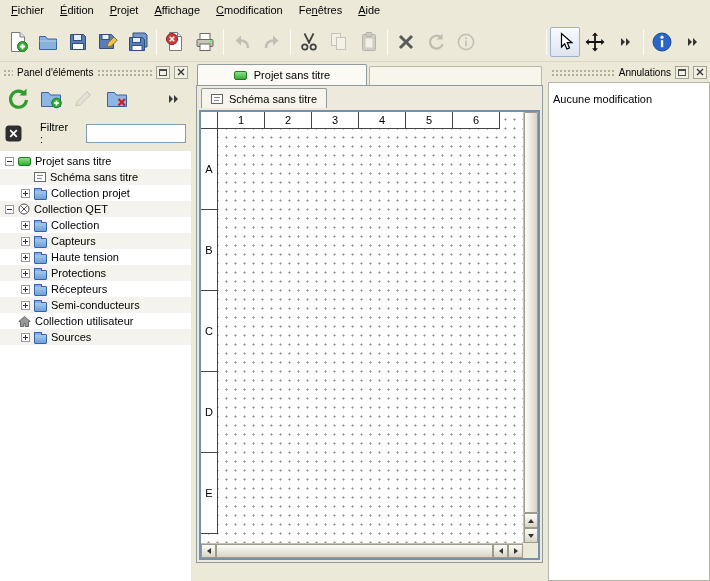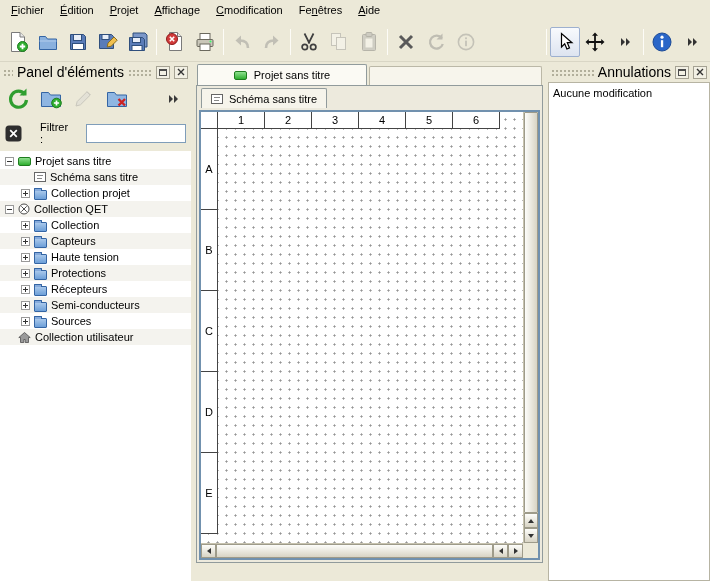--- a/index.html
+++ b/index.html
@@ -26,21 +26,21 @@
   
   .main{display:flex;height:519px}
   .splitter{width:4px;background:#ece9d8}
 
   
   .dock-title{height:16px;display:flex;align-items:center;gap:4px;padding:0 3px;margin-top:2px}
   .grip{height:8px;background-image:radial-gradient(#b2af9b 1px,transparent 1.15px);
     background-size:4px 4px;background-position:0 1px}
   .grip.small{width:10px}
   .grip.fill{flex:1}
-  .dock-title .ttl{font-size:14px;white-space:nowrap}
+  .dock-title .ttl{font-size:10px;white-space:nowrap}
   .dkbtn{width:14px;height:13px;border:1px solid #a5a293;background:#f2f0e4;
     display:flex;align-items:center;justify-content:center;flex:none}
   .float-glyph{width:8px;height:7px;border:1px solid #4c4c4c;border-top-width:2px}
 
   
   .left-dock{width:191px;display:flex;flex-direction:column}
   .panel-toolbar{display:flex;align-items:center;gap:3px;padding:4px 3px 3px}
   .pbtn{width:30px;height:30px;display:flex;align-items:center;justify-content:center;
     border:1px solid transparent}
   .pbtn.disabled .ic{opacity:.38;filter:grayscale(100%)}
@@ -109,21 +109,21 @@
     border:1px solid #9e9b8a;display:flex;align-items:center;justify-content:center}
   .hthumb{flex:1;background:linear-gradient(#fdfdfa,#d8d4c4);border:1px solid #9e9b8a}
   .sb-corner{width:15px;height:15px;background:#ece9d8;flex:none}
   .tri-up{width:0;height:0;border-left:3px solid transparent;border-right:3px solid transparent;border-bottom:4px solid #333}
   .tri-down{width:0;height:0;border-left:3px solid transparent;border-right:3px solid transparent;border-top:4px solid #333}
   .tri-left{width:0;height:0;border-top:3px solid transparent;border-bottom:3px solid transparent;border-right:4px solid #333}
   .tri-right{width:0;height:0;border-top:3px solid transparent;border-bottom:3px solid transparent;border-left:4px solid #333}
 
   
   .right-dock{width:162px;display:flex;flex-direction:column}
-  .undo-list{flex:1;margin-top:2px;background:#fff;border:1px solid #b7b4a3;padding:2px 4px}
+  .undo-list{flex:1;margin-top:2px;background:#fff;border:1px solid #b7b4a3;padding:8px 4px}
   .undo-item{height:15px;display:flex;align-items:center;white-space:nowrap}
 </style>
 </head>
 <body>
 
 <div class="menubar">
   <div class="menu-item"><span></span><span class="mn">F</span><span>ichier</span></div>
   <div class="menu-item"><span></span><span class="mn">É</span><span>dition</span></div>
   <div class="menu-item"><span></span><span class="mn">P</span><span>rojet</span></div>
   <div class="menu-item"><span></span><span class="mn">A</span><span>ffichage</span></div>
@@ -423,31 +423,31 @@
       <div class="tree-row lvl1">
         <span class="expander plus"></span>
         <span class="ti folder"></span>
         <span class="tlabel">Récepteurs</span>
       </div>
       <div class="tree-row lvl1">
         <span class="expander plus"></span>
         <span class="ti folder"></span>
         <span class="tlabel">Semi-conducteurs</span>
       </div>
-      <div class="tree-row lvl1">
-        <span class="expander plus"></span>
-        <span class="ti folder"></span>
-        <span class="tlabel">Sources</span>
-      </div>
       <div class="tree-row">
         <span class="expander hidden"></span>
         <svg width="13" height="11" viewBox="0 0 13 11" style="flex:none">
             <path d="M6.5 0.5L0.8 5.5h1.7v5h3.3V7.5h1.4v3h3.3v-5h1.7z" fill="#9a9a9a" stroke="#4f4f4f" stroke-width="0.8"></path>
           </svg>
         <span class="tlabel">Collection utilisateur</span>
+      </div>
+      <div class="tree-row lvl1">
+        <span class="expander plus"></span>
+        <span class="ti folder"></span>
+        <span class="tlabel">Sources</span>
       </div>
     </div>
   </div>
 
   <div class="splitter"></div>
 
   <div class="center">
     <div class="proj-tabbar">
       <div class="proj-tab">
         <span class="ti project"></span>

